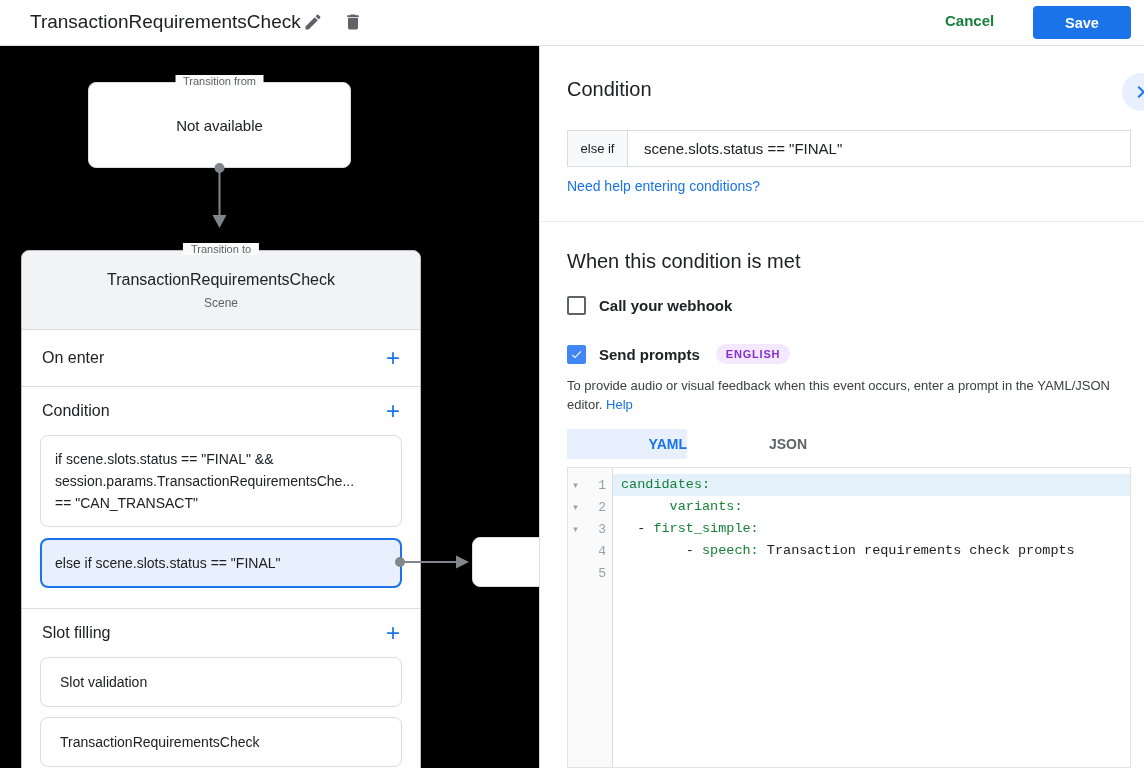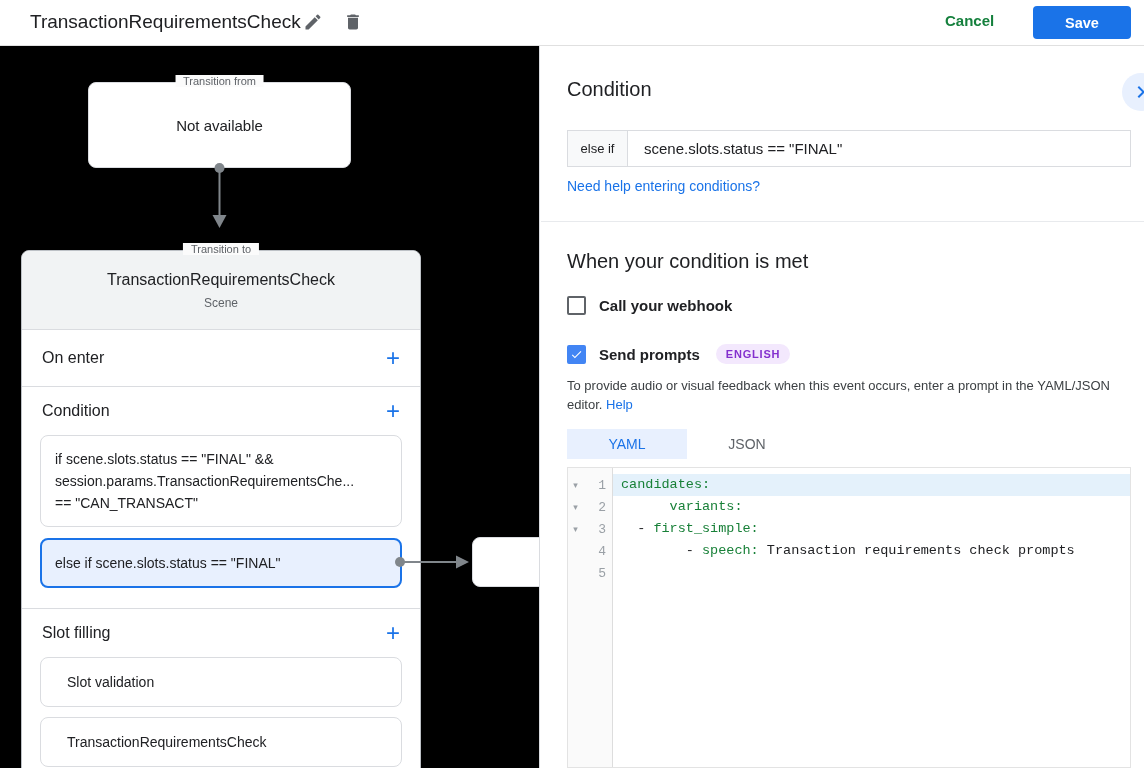--- a/index.html
+++ b/index.html
@@ -29,21 +29,21 @@
   .scene-header .scene-subtitle { font-size:12px; color:#5f6368; margin-top:7px; }
   .card-row { display:flex; align-items:center; justify-content:space-between; height:57px; padding:17px 20px; background:#fff; border-bottom:1px solid #dadce0; }
   .card-row .row-label { font-size:16px; color:#202124; }
   .plus { color:#1a73e8; font-size:24px; font-weight:400; line-height:20px; background:none; border:none; cursor:pointer; }
   .card-section { background:#fff; border-bottom:1px solid #dadce0; padding-bottom:20px; }
   .section-head { display:flex; align-items:center; justify-content:space-between; height:48px; padding:0 20px; }
   .section-head .row-label { font-size:16px; }
   .cond-box { margin:0 18px; border:1px solid #dadce0; border-radius:8px; background:#fff; padding:12px 14px; font-size:14px; line-height:22px; color:#202124; cursor:pointer; }
   .cond-box + .cond-box { margin-top:11px; }
   .cond-box.selected { background:#e8f0fe; border:2px solid #1a73e8; padding:12px 13px; line-height:20px; padding-top:13px; padding-bottom:13px; }
-  .slot-box { margin:0 18px 10px 18px; height:50px; border:1px solid #dadce0; border-radius:8px; background:#fff; display:flex; align-items:center; padding-left:26px; font-size:14px; color:#202124; cursor:pointer; }
+  .slot-box { margin:0 18px 10px 18px; height:50px; border:1px solid #dadce0; border-radius:8px; background:#fff; display:flex; align-items:center; padding-left:19px; font-size:14px; color:#202124; cursor:pointer; }
   .card-section.slots { border-bottom:none; padding-bottom:6px; }
 
   .target-box { position:absolute; left:472px; top:491px; width:80px; height:50px; background:#fff; border:1px solid #dadce0; border-radius:8px; }
   .connector { position:absolute; }
 
   
   .panel { position:absolute; left:541px; top:46px; width:603px; height:722px; background:#fff; overflow:hidden; }
   .panel-title { position:absolute; left:26px; top:32px; font-size:20px; color:#202124; }
   .collapse-btn { position:absolute; left:581px; top:27px; width:38px; height:38px; border-radius:50%; background:#e8f0fe; border:none; cursor:pointer; }
   .collapse-btn svg { position:absolute; left:7px; top:7px; width:24px; height:24px; fill:#1a73e8; }
@@ -60,21 +60,21 @@
   .check-row .label { font-size:15px; font-weight:bold; color:#202124; margin-left:13px; }
   .checkbox { width:19px; height:19px; border:2px solid #5f6368; border-radius:2px; background:#fff; cursor:pointer; flex:none; }
   .checkbox.checked { background:#4285f4; border-color:#4285f4; position:relative; }
   .checkbox.checked svg { position:absolute; left:1px; top:1px; width:13px; height:13px; fill:#fff; }
   .lang-badge { margin-left:16px; background:#f3e8fd; color:#8430ce; font-size:11px; font-weight:bold; letter-spacing:.8px; padding:4px 10px; border-radius:10px; }
 
   .desc { position:absolute; left:26px; top:330px; width:566px; font-size:13px; line-height:19px; color:#3c4043; }
   .desc a { color:#1a73e8; text-decoration:none; cursor:pointer; }
 
   .tabs { position:absolute; left:26px; top:383px; display:flex; }
-  .tab { width:120px; height:30px; line-height:30px; text-align:center; font-size:14px; font-weight:normal; color:#5f6368; cursor:pointer; }
+  .tab { width:120px; height:30px; line-height:30px; text-align:right; font-size:14px; font-weight:bold; color:#5f6368; cursor:pointer; }
   .tab.active { background:#e8f0fe; color:#1a73e8; }
 
   .editor { position:absolute; left:26px; top:421px; width:564px; height:301px; border:1px solid #e3e3e3; display:flex; background:#fff; }
   .gutter { width:45px; background:#fafafa; border-right:1px solid #ddd; padding-top:6px; }
   .gutter-row { height:22px; display:flex; align-items:center; }
   .fold { width:15px; text-align:center; font-size:9px; color:#9aa0a6; cursor:pointer; }
   .lnum { flex:1; text-align:right; padding-right:6px; font-family:"Liberation Mono","DejaVu Sans Mono", monospace; font-size:13px; color:#9aa0a6; }
   .code { flex:1; padding-top:6px; overflow:hidden; }
   .code-line { height:22px; line-height:22px; white-space:pre; padding-left:8px; font-family:"Liberation Mono","DejaVu Sans Mono", monospace; font-size:13.5px; color:#202124; }
   .code-line.active { background:#e4f1fb; }
@@ -173,21 +173,21 @@
           </svg></span>
     </button>
 
     <div class="cond-input">
       <div class="cond-prefix">else if</div>
       <div class="cond-value">scene.slots.status == "FINAL"</div>
     </div>
 
     <a class="help-link">Need help entering conditions?</a>
     <div class="divider"></div>
-    <div class="section-title">When your condition is met</div>
+    <div class="section-title">When this condition is met</div>
 
     <div class="check-row" style="top:250px;">
       <div class="checkbox"></div>
       <span class="label">Call your webhook</span>
     </div>
 
     <div class="check-row" style="top:298px;">
       <div class="checkbox checked">
         <span><svg viewBox="0 0 24 24">
               <path d="M9 16.17 4.83 12l-1.42 1.41L9 19 21 7l-1.41-1.41z"></path>

